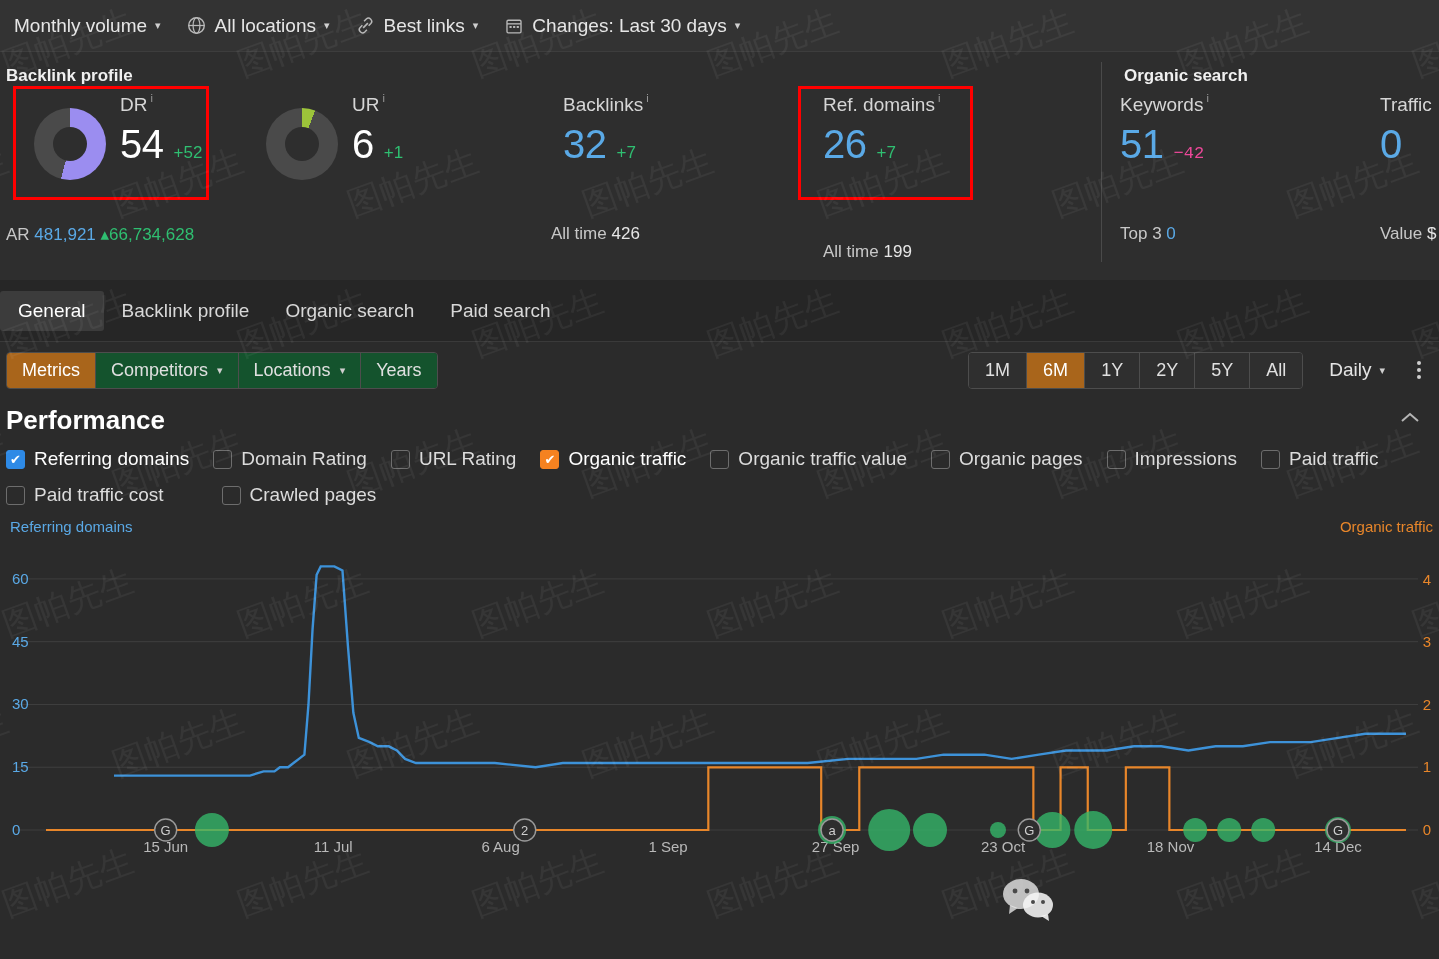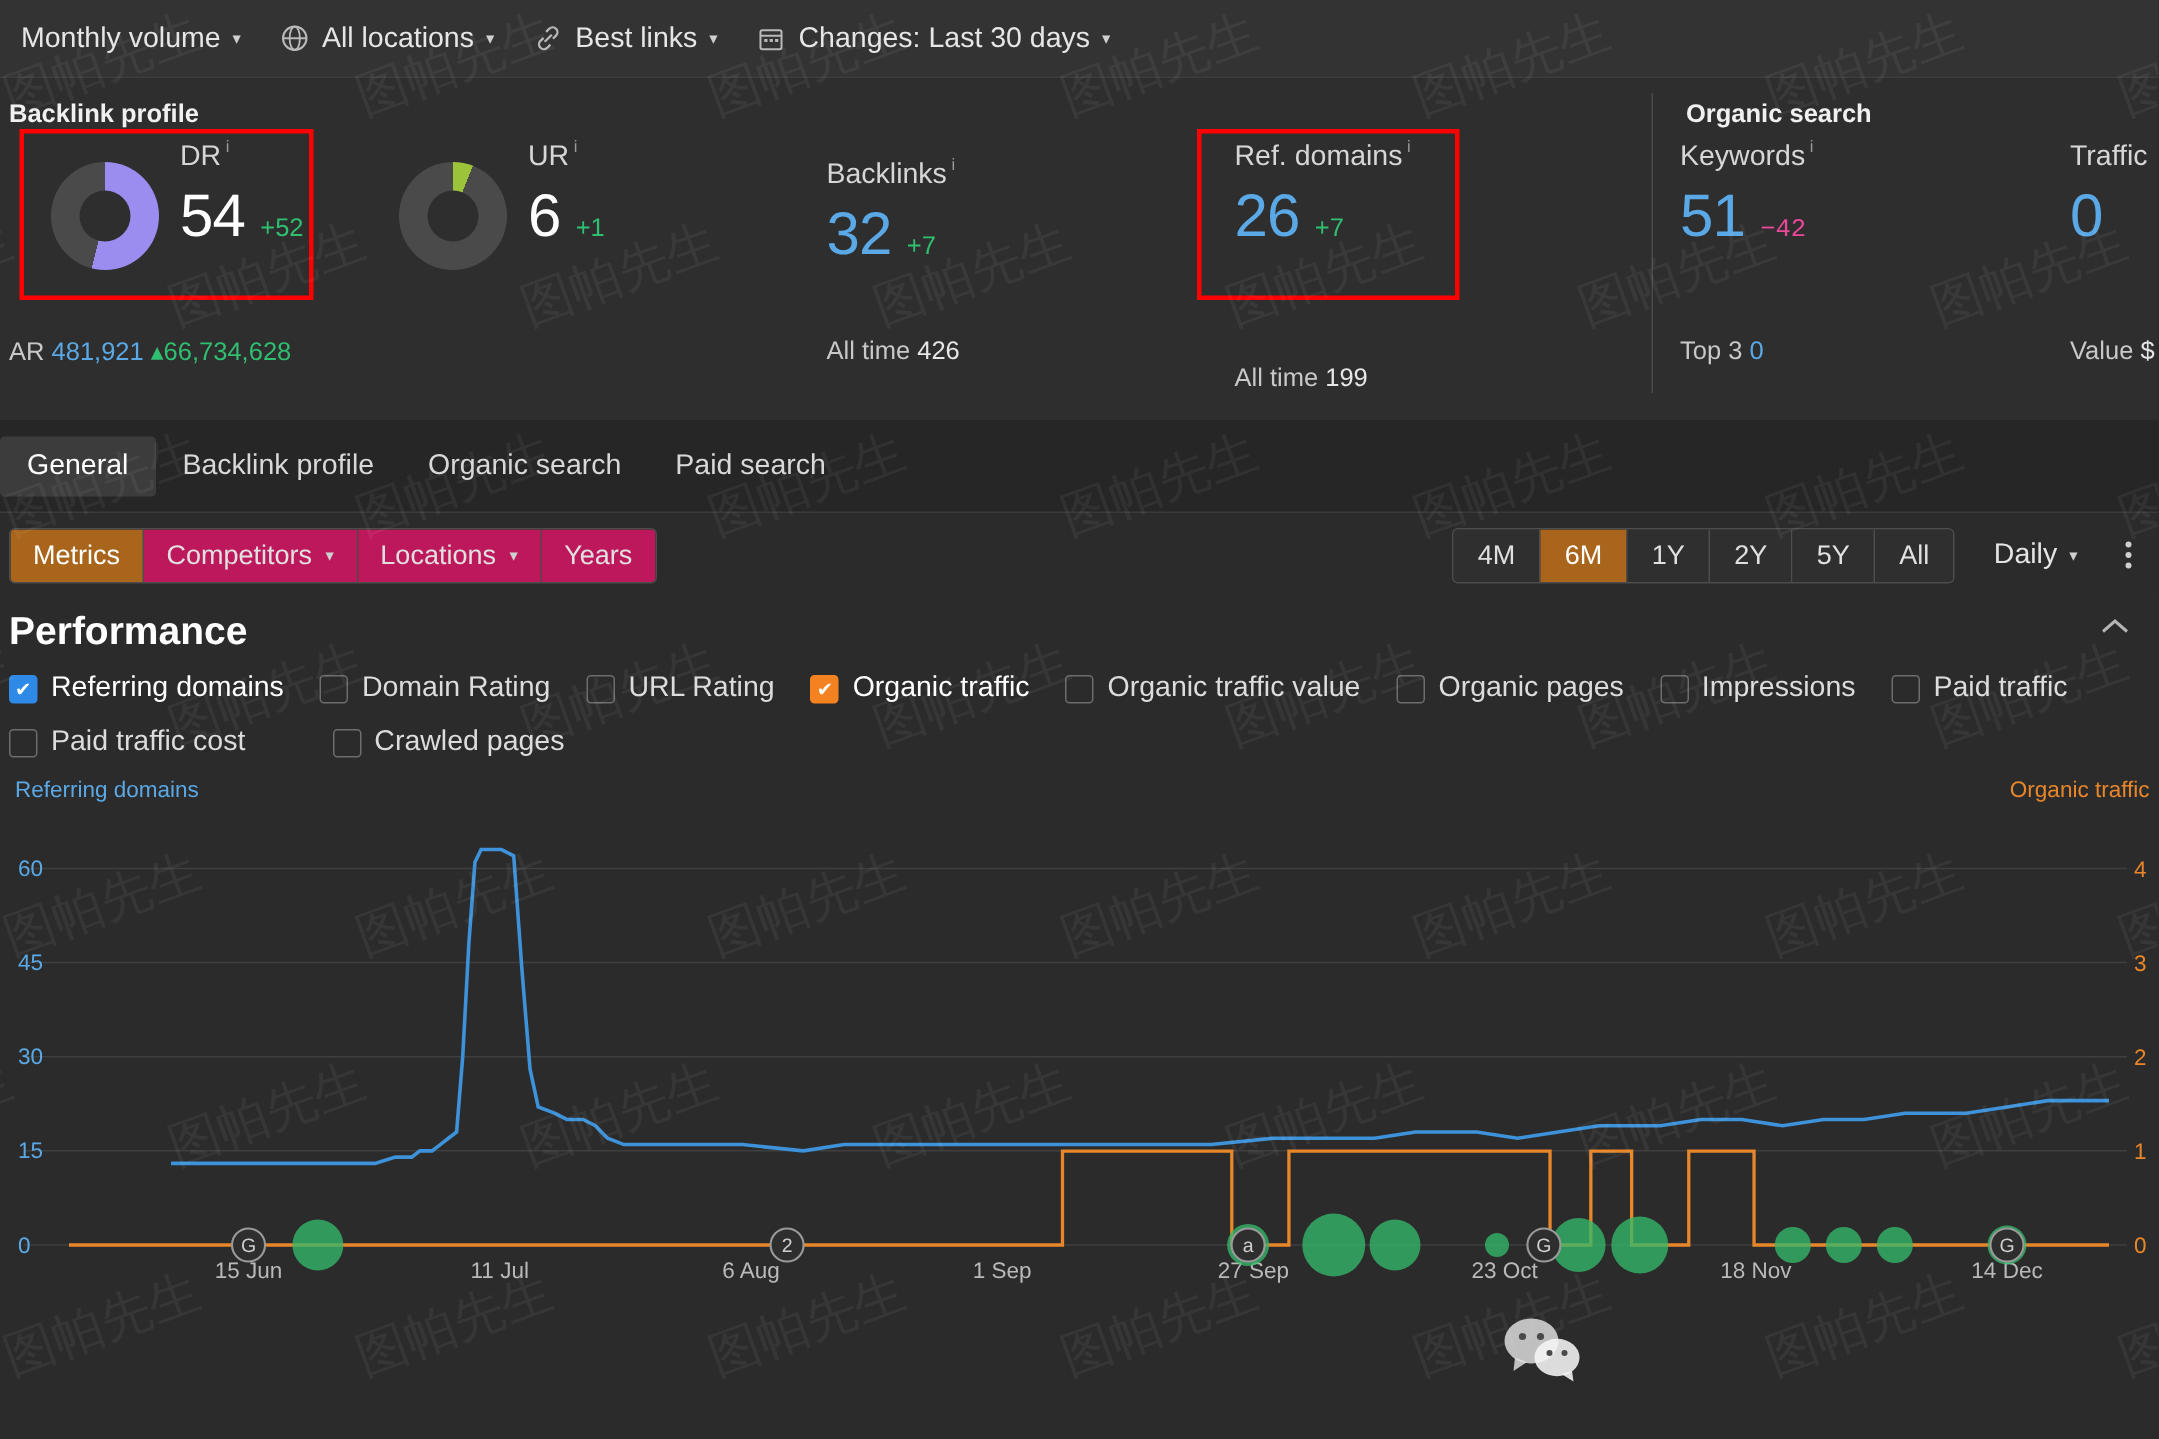--- a/index.html
+++ b/index.html
@@ -97,21 +97,21 @@
 
   
   .controlrow {
     height: 56px; background: #2b2b2b; display: flex; align-items: center;
     position: relative; z-index: 5; padding: 0 14px 0 6px;
   }
   .btngroup { display: flex; border: 1px solid #4d4d4d; border-radius: 4px; overflow: hidden; }
   .btngroup .b {
     font-size: 18px; color: #e0e0e0; padding: 7px 15px; cursor: pointer;
     border-right: 1px solid #4d4d4d; display: flex; align-items: center; gap: 9px;
-    background: #be185d;
+    background: #14532d;
   }
   .btngroup .b:last-child { border-right: none; }
   .btngroup .b.active { background: #a9651b; color: #fff; }
   .spacer { flex: 1; }
   .rangegroup { display: flex; border: 1px solid #4d4d4d; border-radius: 4px; overflow: hidden; }
   .rangegroup .b {
     font-size: 18px; color: #e0e0e0; padding: 7px 16px; cursor: pointer;
     border-right: 1px solid #4d4d4d; background: #2f2f2f;
   }
   .rangegroup .b:last-child { border-right: none; }
@@ -244,21 +244,21 @@
             <span>UR</span>
             <span class="sup">i</span>
           </div>
           <div class="metric-val">
             <span class="num white">6</span>
             <span class="delta up">+1</span>
           </div>
         </div>
       </div>
 
-      <div class="card" style="left:551px;margin-top:12px;">
+      <div class="card" style="left:563px;">
         <div>
           <div class="metric-label">
             <span>Backlinks</span>
             <span class="sup">i</span>
           </div>
           <div class="metric-val">
             <span class="num blue">32</span>
             <span class="delta up">+7</span>
           </div>
         </div>
@@ -343,21 +343,21 @@
         <span class="caret">▾</span>
       </div>
       <div class="b">
         <span>Years</span>
       </div>
     </div>
 
     <div class="spacer"></div>
 
     <div class="rangegroup">
-      <div class="b">4M</div>
+      <div class="b">1M</div>
       <div class="b active">6M</div>
       <div class="b">1Y</div>
       <div class="b">2Y</div>
       <div class="b">5Y</div>
       <div class="b">All</div>
     </div>
 
     <div class="daily">
       <span>Daily</span>
       <span class="caret">▾</span>

